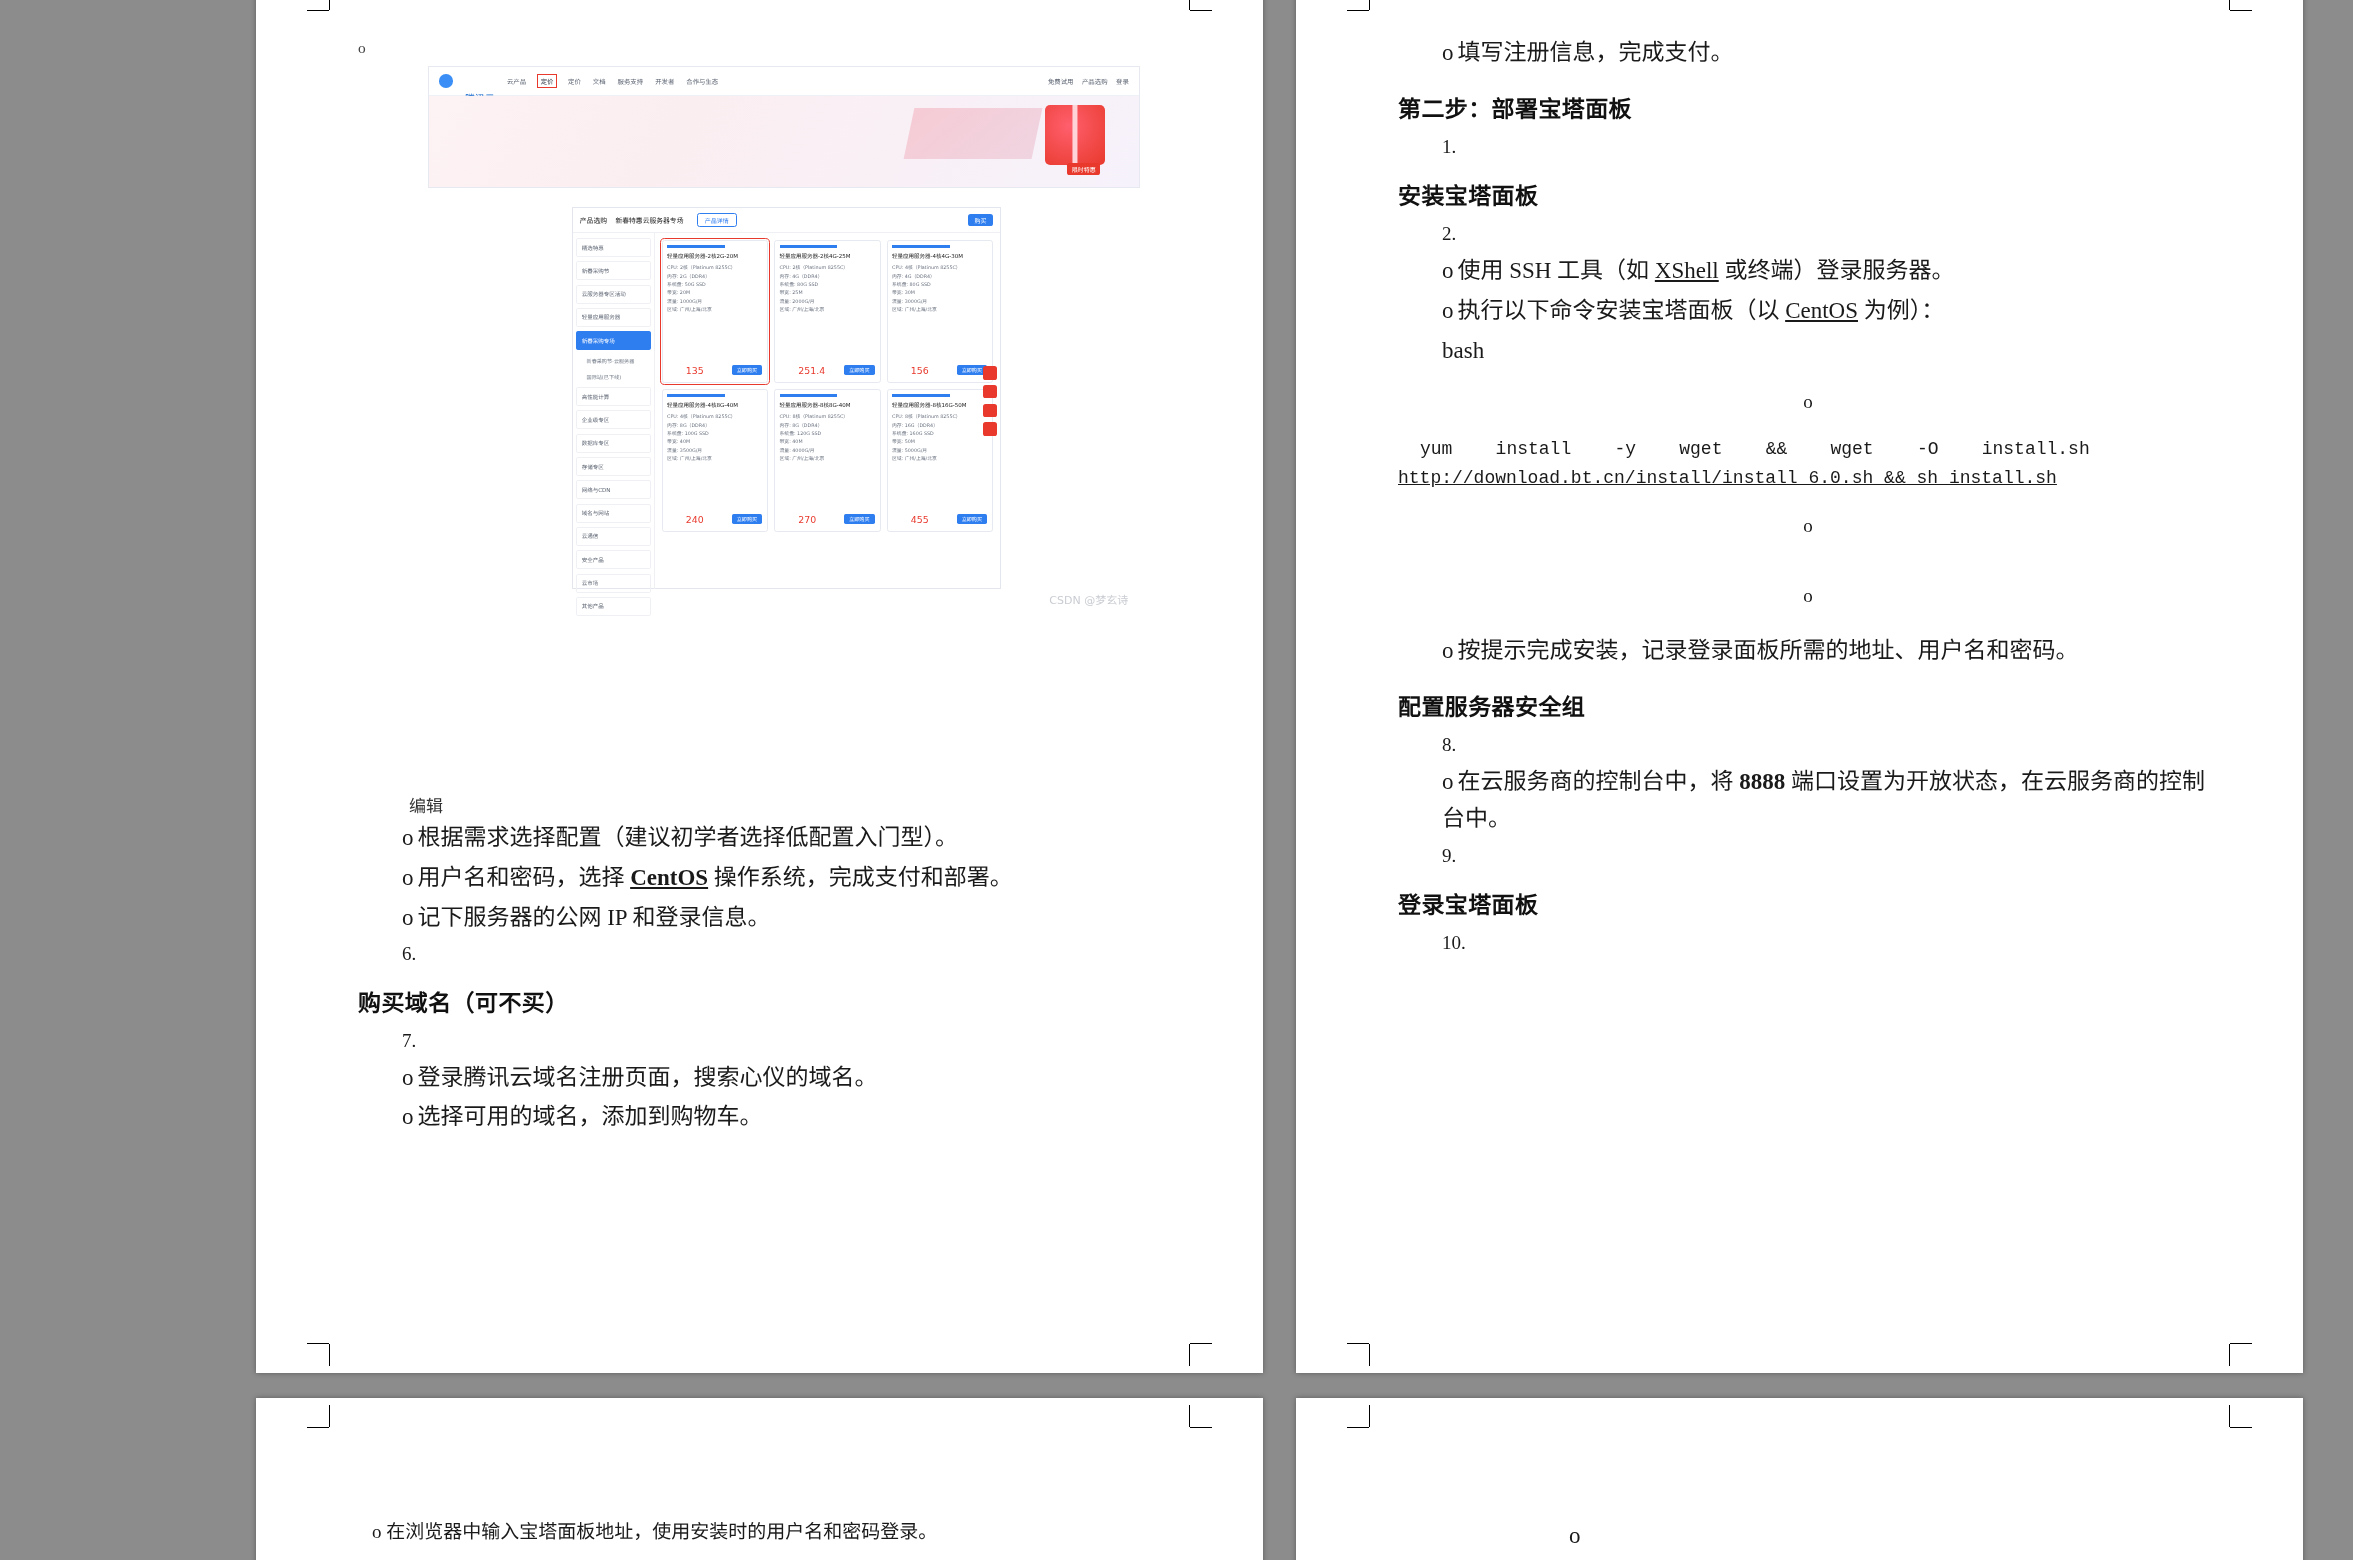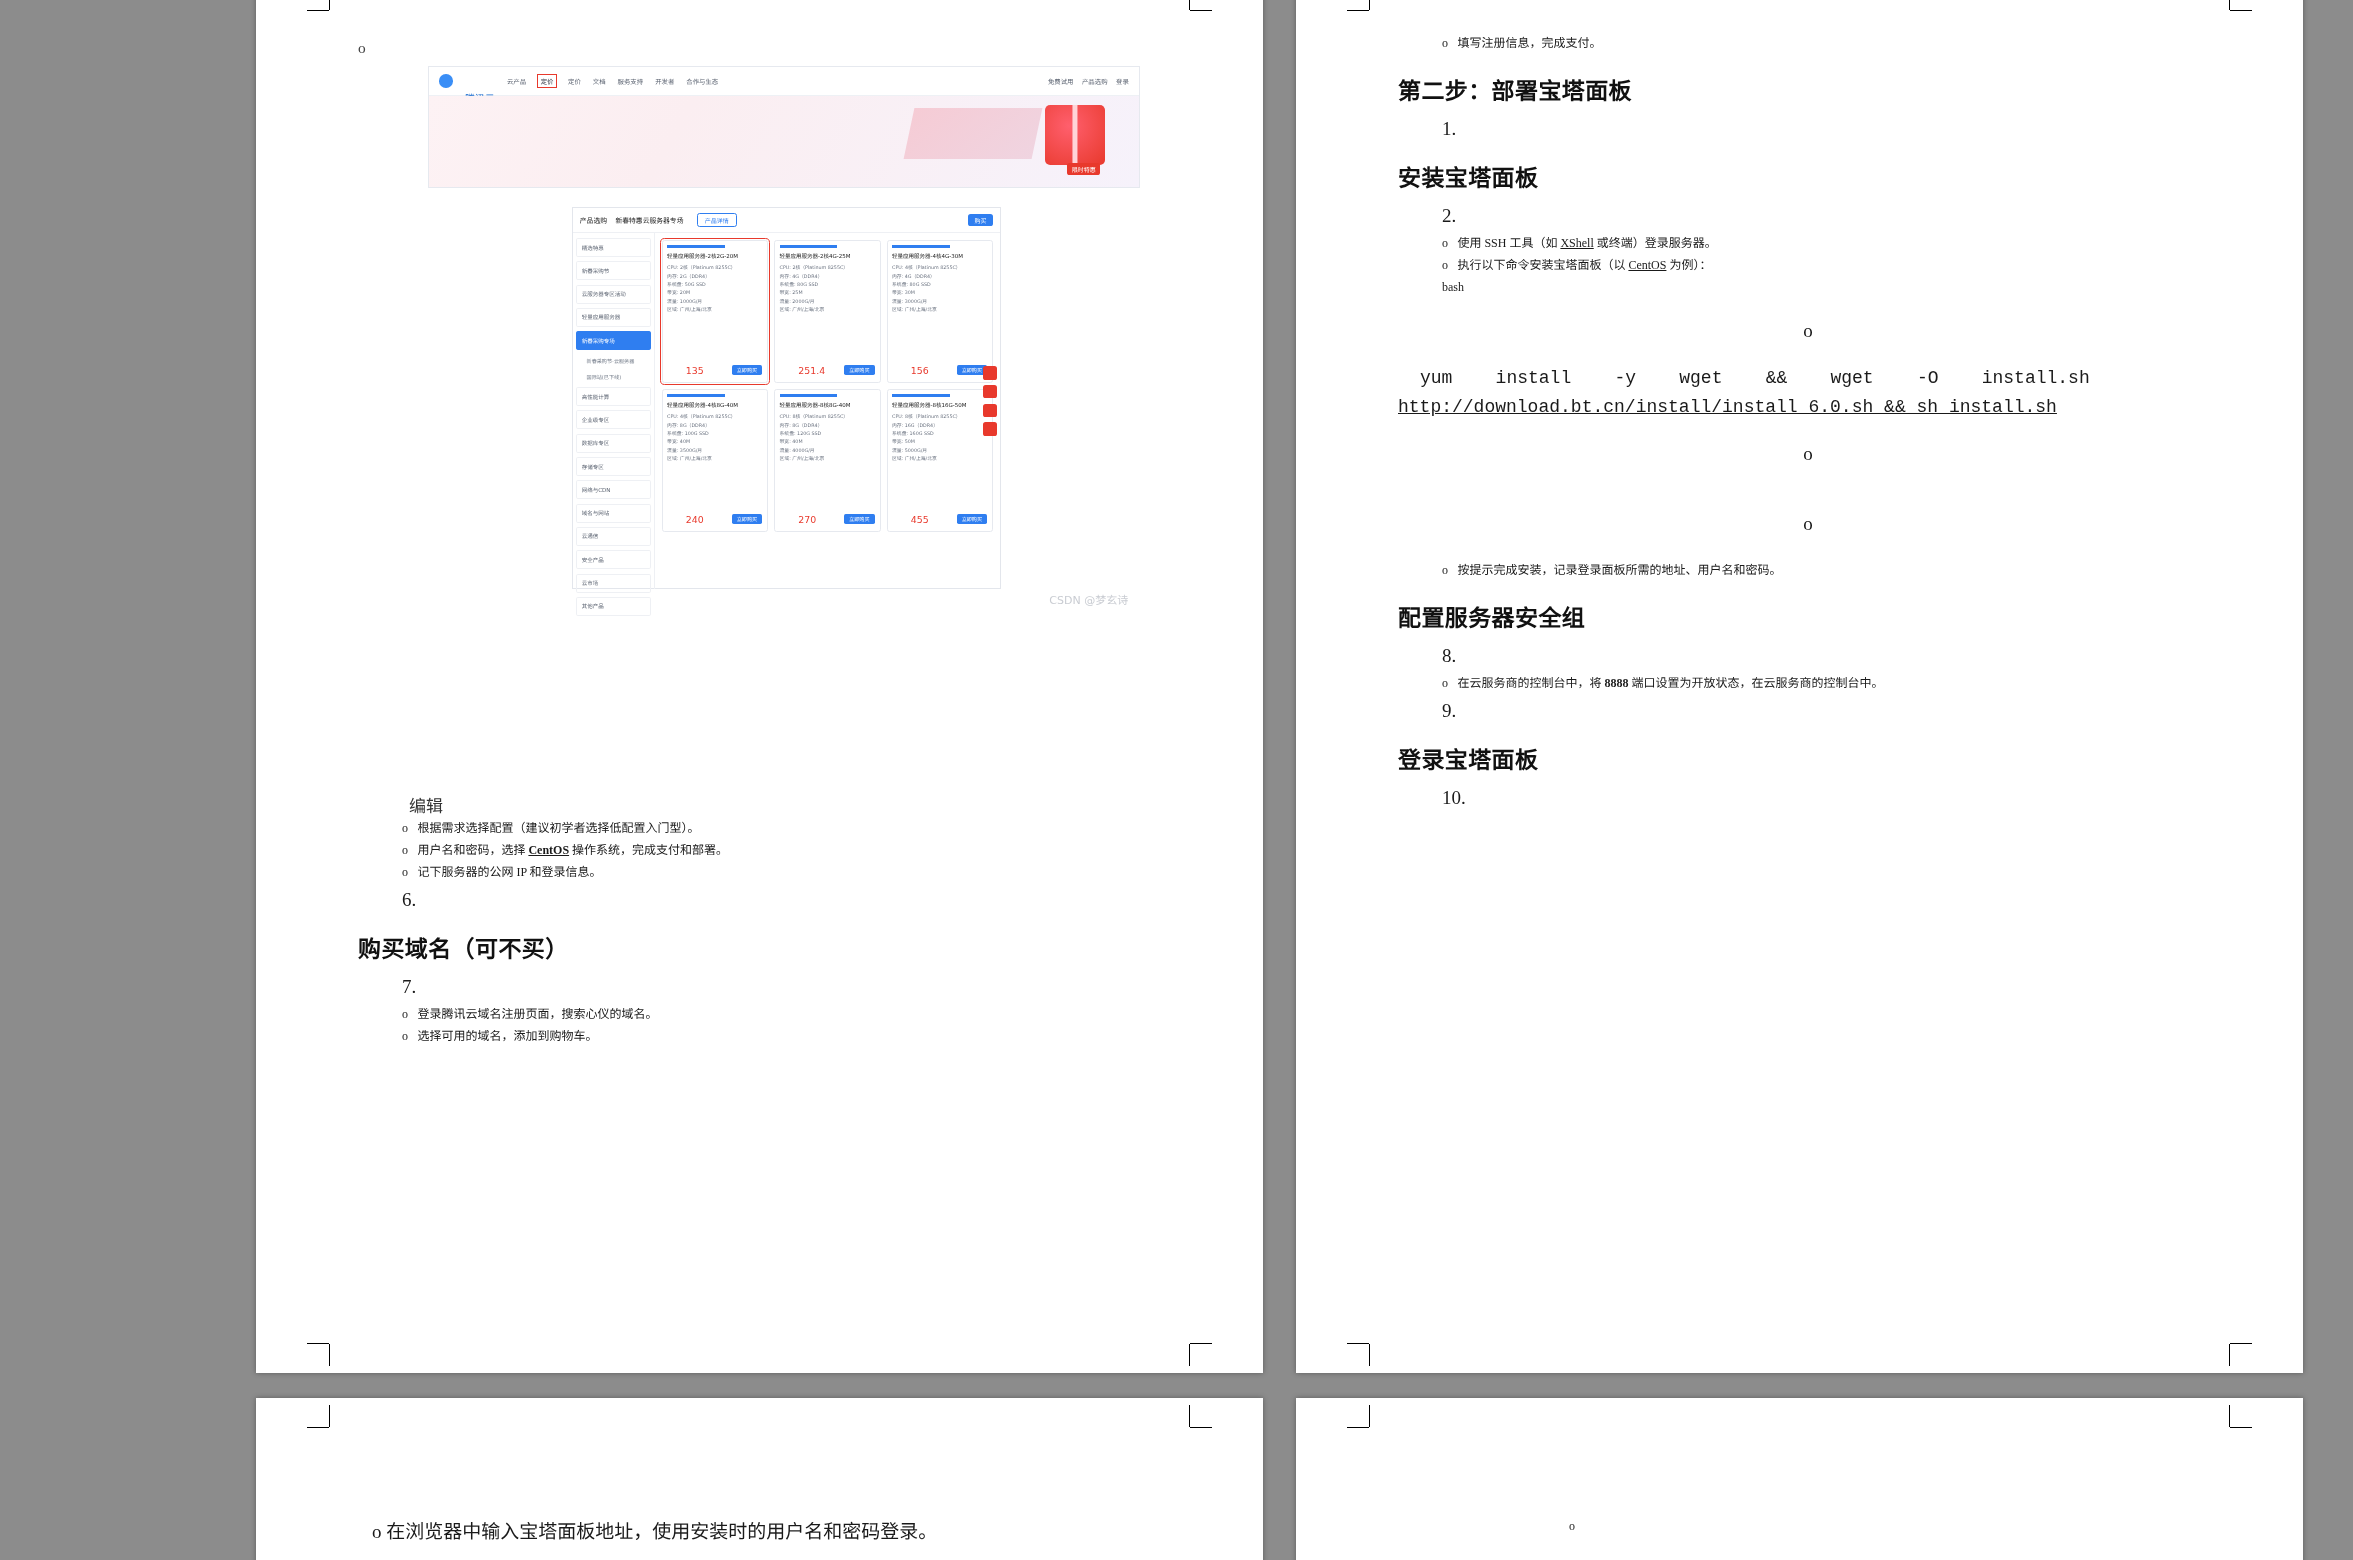--- a/index.html
+++ b/index.html
@@ -42,21 +42,21 @@
   
   .h3 {
     font-family: "DejaVu Sans", sans-serif;
     font-weight: bold;
     font-size: 23px;
     color: #111;
     margin: 19px 0 12px 0;
     letter-spacing: 0.4px;
   }
   .para {
-    font-size: 12px;
+    font-size: 23px;
     line-height: 1.62;
     color: #1a1a1a;
     margin: 2.6px 0;
   }
   .bullet { margin-left: 44px; text-indent: 0; }
   .bullet .o {
     display: inline-block;
     width: 15.4px;
     font-family: "Liberation Serif", serif;
   }

